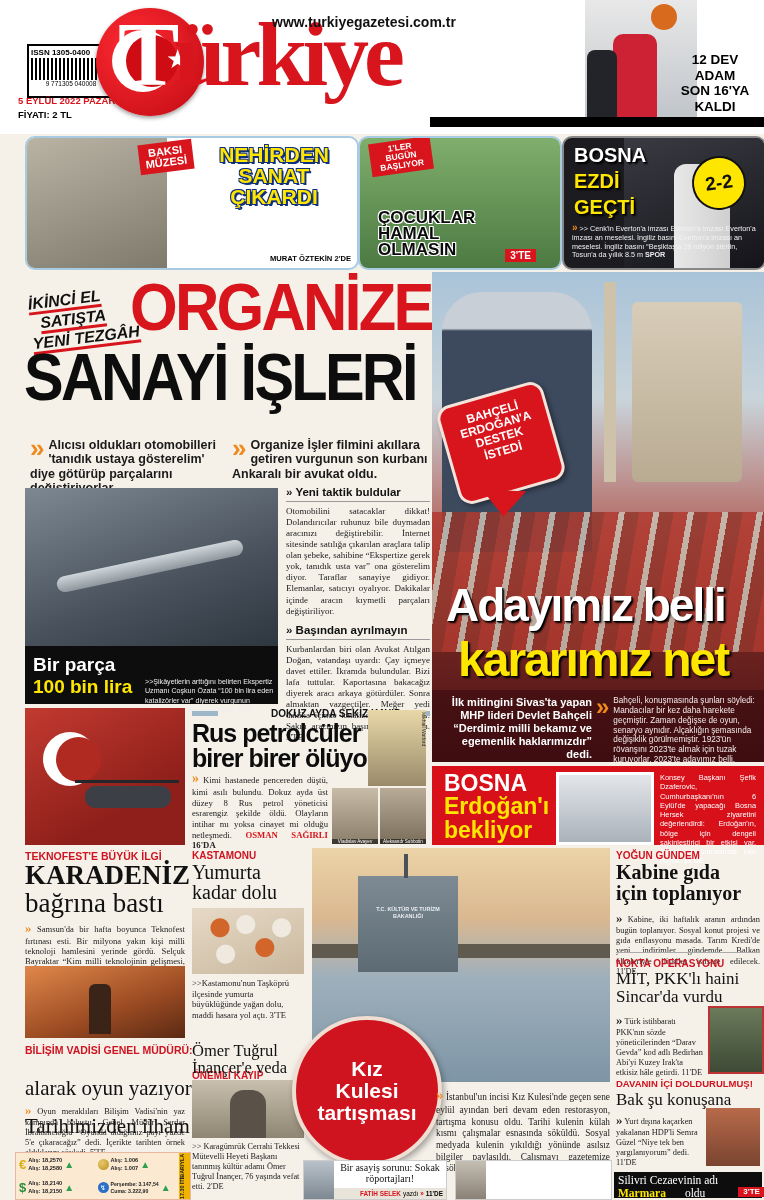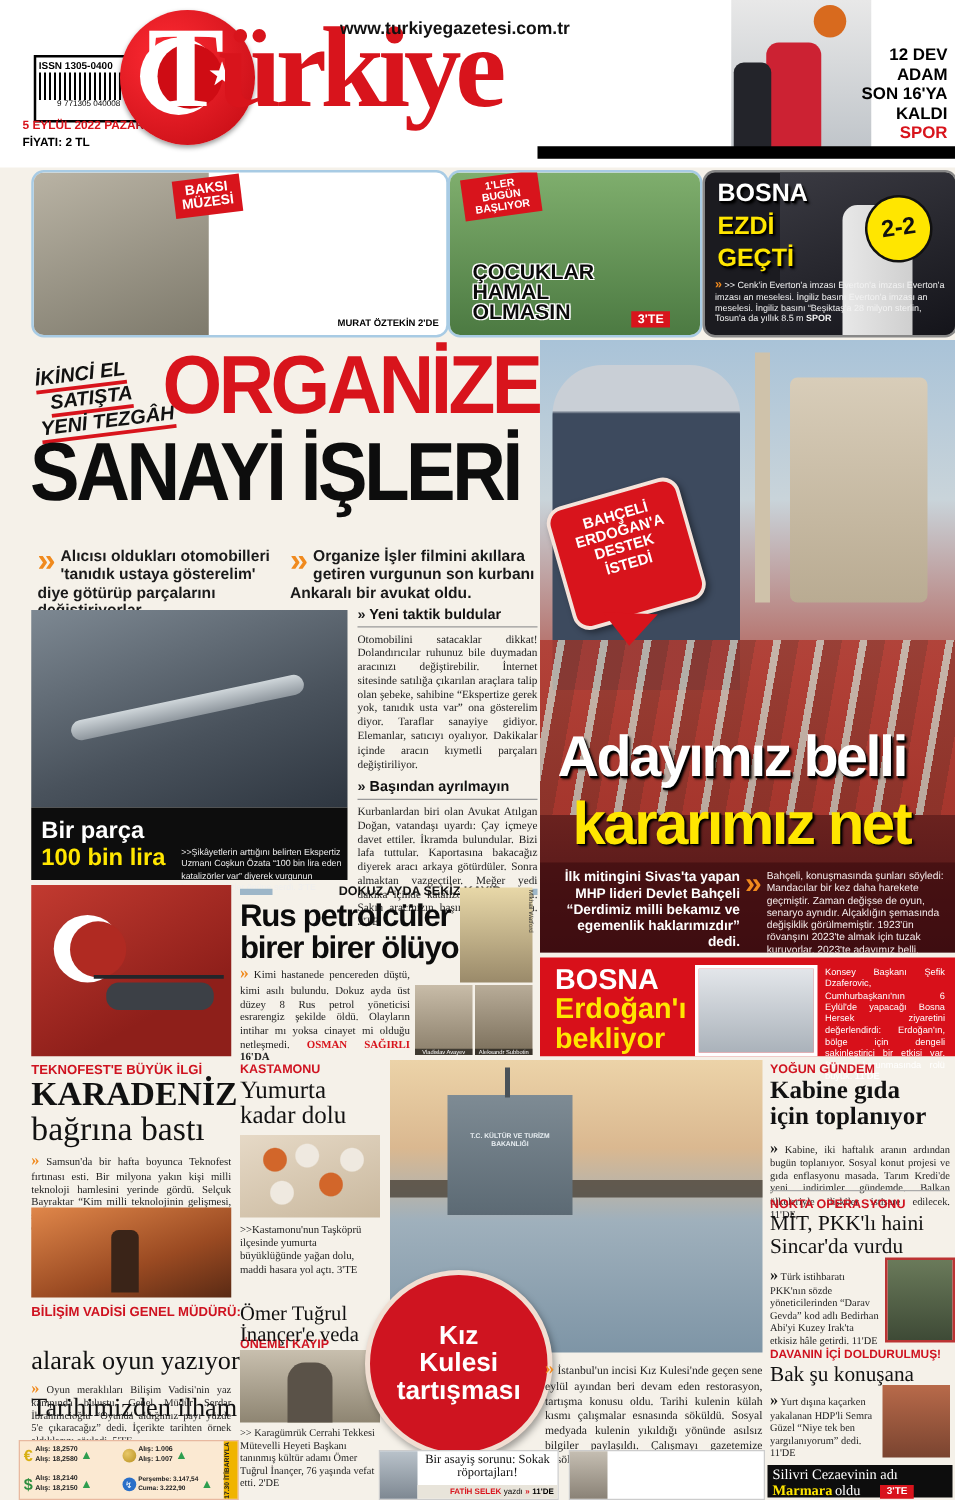--- a/index.html
+++ b/index.html
@@ -43,35 +43,39 @@
     <div class="abs serif" style="left:118px;top:8px;font-size:92px;font-weight:bold;letter-spacing:-5px;line-height:1;">
       <span style="color:#fff;">T</span><span style="color:#d8141c;">ürkiye</span>
     </div>
     <div class="abs b" style="left:272px;top:14px;font-size:14px;color:#111;">www.turkiyegazetesi.com.tr</div>
 
     <div class="abs photo" style="left:585px;top:0;width:112px;height:122px;background:linear-gradient(180deg,#e8e8e8,#bfc4c9);">
       <div class="abs" style="left:66px;top:4px;width:26px;height:26px;border-radius:50%;background:#d86a1e;"></div>
       <div class="abs" style="left:28px;top:34px;width:44px;height:88px;background:#c23; border-radius:10px 10px 0 0;"></div>
       <div class="abs" style="left:2px;top:50px;width:30px;height:72px;background:#23242a;border-radius:8px 8px 0 0;"></div>
     </div>
-    <div class="abs" style="left:672px;top:36px;width:86px;text-align:right;font-weight:bold;font-size:13.5px;line-height:1.15;color:#000;">
+    <div class="abs" style="left:672px;top:52px;width:86px;text-align:center;font-weight:bold;font-size:13.5px;line-height:1.15;color:#000;">
       <div>12 DEV</div>
       <div>ADAM</div>
       <div>SON 16'YA</div>
       <div>KALDI</div>
       <div class="red">SPOR</div>
     </div>
     <div class="abs" style="left:430px;top:117px;width:334px;height:10px;background:#000;"></div>
   </div>
 
   <div class="abs card" style="left:25px;top:136px;width:330px;height:130px;">
     <div class="abs photo" style="left:0;top:0;width:140px;height:130px;background:linear-gradient(160deg,#b9b3a4,#7e7a6c);"></div>
     <div class="abs" style="left:112px;top:4px;background:#d8141c;color:#fff;font-weight:bold;font-size:11px;line-height:1;padding:4px 6px;transform:rotate(-7deg);text-align:center;">
       <div>BAKSI</div>
       <div>MÜZESİ</div>
+    </div>
+    <div class="abs" style="left:166px;top:6px;width:162px;text-align:center;font-weight:bold;font-size:21px;line-height:1.0;color:#ffe600;text-shadow:-1px -1px 0 #11317d,1px -1px 0 #11317d,-1px 1px 0 #11317d,1px 1px 0 #11317d,2px 2px 0 #11317d;">
+      <div>NEHİRDEN</div>
+      <div>SANAT ÇIKARDI</div>
     </div>
     <div class="abs b" style="left:146px;top:116px;width:178px;text-align:right;font-size:7.6px;color:#000;">MURAT ÖZTEKİN 2'DE</div>
   </div>
 
   <div class="abs card" style="left:358px;top:136px;width:200px;height:130px;">
     <div class="abs photo" style="left:0;top:0;width:200px;height:130px;background:linear-gradient(180deg,#7fae6d,#4c7a42);"></div>
     <div class="abs" style="left:10px;top:2px;background:#d8141c;color:#fff;font-weight:bold;font-size:8.5px;line-height:1.05;padding:3px 5px;transform:rotate(-8deg);text-align:center;">
       <div style="width:52px;">1'LER BUGÜN BAŞLIYOR</div>
     </div>
     <div class="abs" style="left:18px;top:72px;width:120px;font-weight:bold;font-size:17px;line-height:.95;color:#0b0b0b;text-shadow:1px 1px 0 #fff,-1px -1px 0 #fff,1px -1px 0 #fff,-1px 1px 0 #fff;">ÇOCUKLAR HAMAL OLMASIN</div>
@@ -329,20 +333,20 @@
   <div class="abs kick" style="left:616px;top:1078px;font-size:9.5px;">DAVANIN İÇİ DOLDURULMUŞ!</div>
   <div class="abs serif" style="left:616px;top:1090px;font-size:17px;color:#111;">Bak şu konuşana</div>
   <div class="abs serif" style="left:616px;top:1112px;width:86px;font-size:8.3px;line-height:1.22;color:#222;">
     <span class="chv-bk" style="font-size:13px;"></span>
     <span>Yurt dışına kaçarken yakalanan HDP'li Semra Güzel “Niye tek ben yargılanıyorum” dedi. 11'DE</span>
   </div>
   <div class="abs photo" style="left:706px;top:1108px;width:54px;height:58px;background:linear-gradient(180deg,#b86a4a,#7a4430);"></div>
 
   <div class="abs" style="left:614px;top:1172px;width:148px;height:26px;background:#0d0d0d;color:#fff;padding:2px 4px;box-sizing:border-box;line-height:1.1;">
     <div class="serif" style="font-size:11.5px;">Silivri Cezaevinin adı</div>
-    <div style="display:flex;align-items:flex-end;gap:2px;">
+    <div style="display:flex;align-items:flex-start;gap:19px;">
       <span class="b yel serif" style="font-size:11.5px;">Marmara</span>
       <span class="serif" style="font-size:11.5px;">oldu</span>
       <span class="pgbox" style="font-size:8px;margin-left:14px;">3'TE</span>
     </div>
   </div>
 
 </div>
 
 </body></html>

